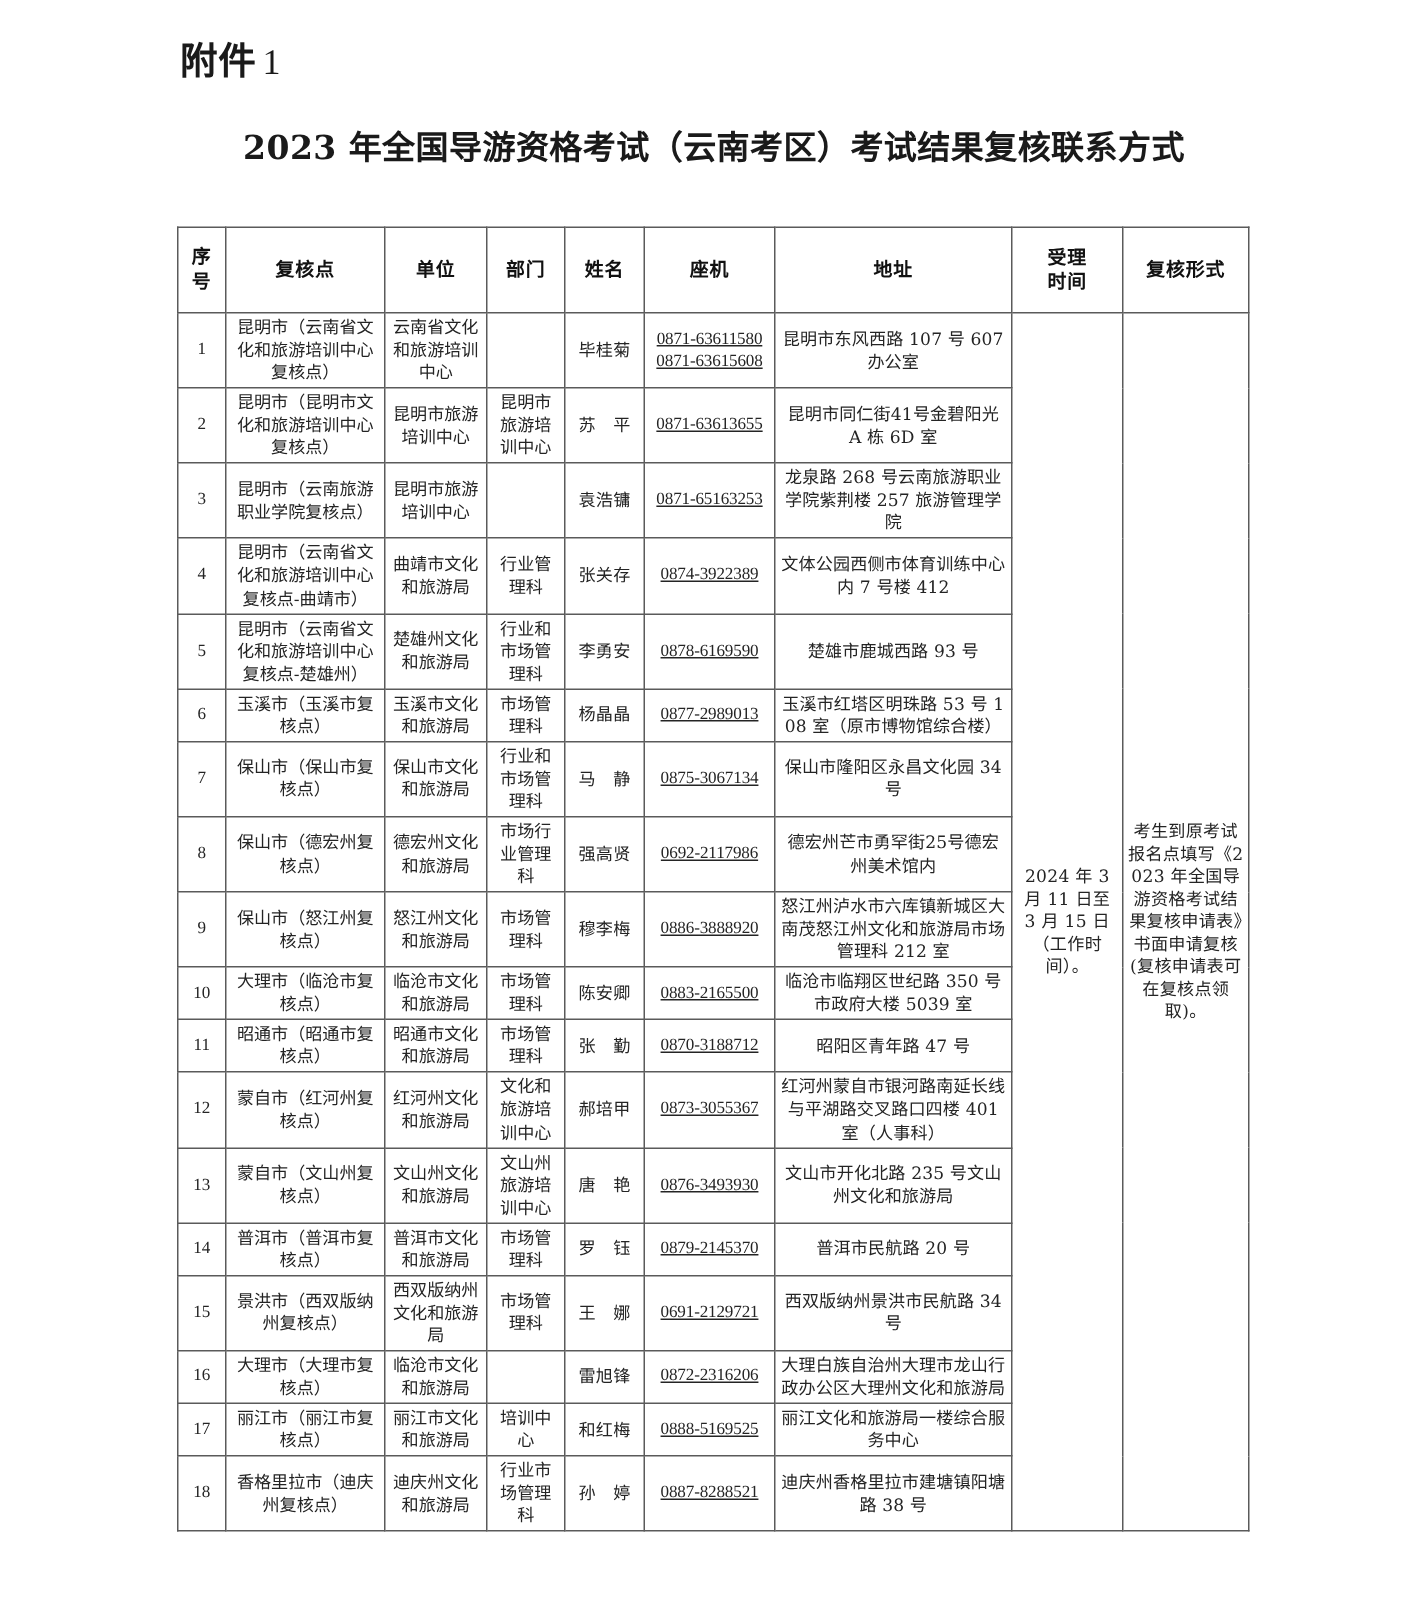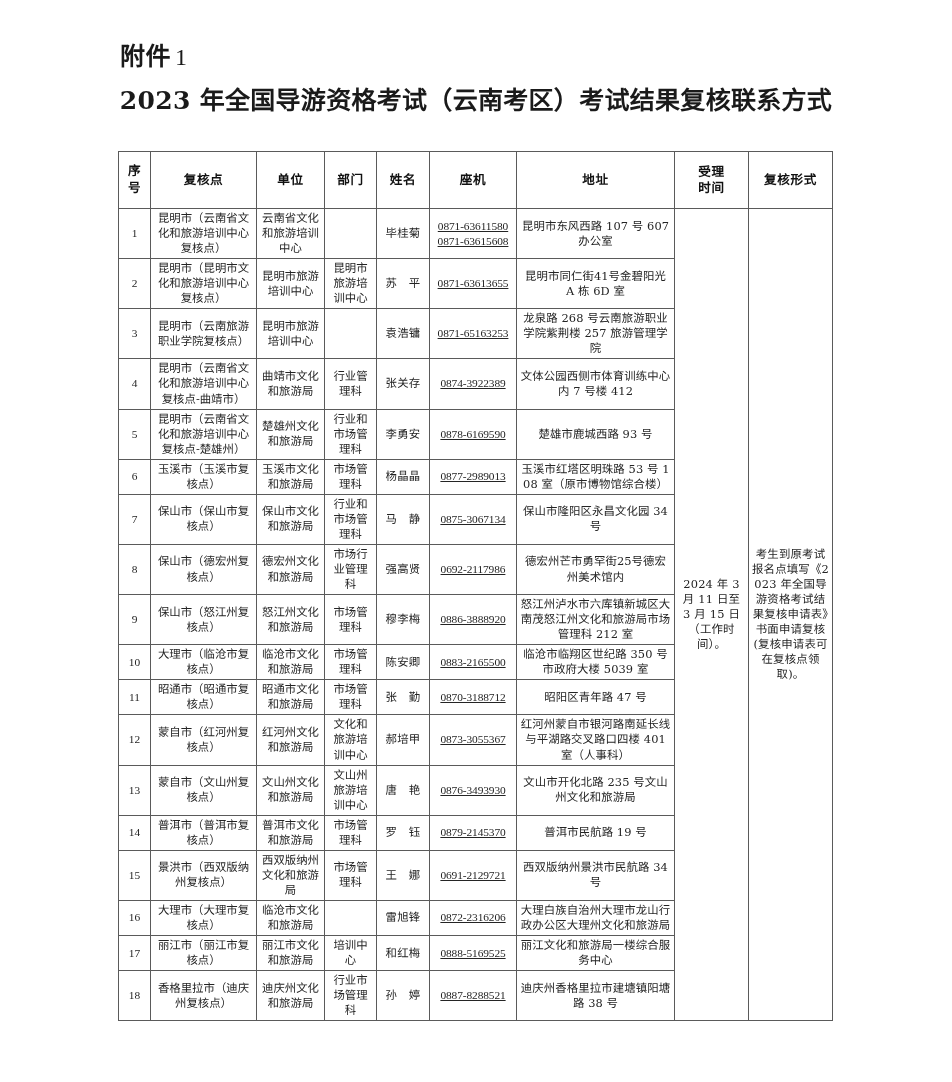--- a/index.html
+++ b/index.html
@@ -20,40 +20,40 @@
   .page {
     position: absolute;
     left: 0; top: 0;
     width: 952px;
     height: 1082px;
     background: #ffffff;
   }
   .attachment-label {
     position: absolute;
     left: 120px;
-    top: 36px;
+    top: 20px;
     font-size: 25px;
     font-weight: 700;
     letter-spacing: 0.5px;
     font-family: "DejaVu Serif", "Liberation Serif", serif;
     white-space: nowrap;
   }
   .attachment-label .num {
     font-family: "Liberation Serif", "DejaVu Serif", serif;
     font-weight: 400;
     font-size: 24px;
     padding-left: 4px;
   }
   .doc-title {
     position: absolute;
     left: 0;
     top: 80px;
     width: 952px;
     text-align: center;
-    font-size: 25px;
+    font-size: 22px;
     font-weight: 700;
     letter-spacing: 0.3px;
     font-family: "DejaVu Serif", "Liberation Serif", serif;
     white-space: nowrap;
   }
 
   
   .table-wrap {
     position: absolute;
     left: 118px;
@@ -266,21 +266,21 @@
             <td class="c-tel">0876-3493930</td>
             <td class="c-addr">文山市开化北路 235 号文山州文化和旅游局</td>
           </tr>
           <tr>
             <td class="c-idx">14</td>
             <td class="c-site">普洱市（普洱市复核点）</td>
             <td class="c-unit">普洱市文化和旅游局</td>
             <td class="c-dept">市场管理科</td>
             <td class="c-name">罗　钰</td>
             <td class="c-tel">0879-2145370</td>
-            <td class="c-addr">普洱市民航路 19 号</td>
+            <td class="c-addr">普洱市民航路 20 号</td>
           </tr>
           <tr>
             <td class="c-idx">15</td>
             <td class="c-site">景洪市（西双版纳州复核点）</td>
             <td class="c-unit">西双版纳州文化和旅游局</td>
             <td class="c-dept">市场管理科</td>
             <td class="c-name">王　娜</td>
             <td class="c-tel">0691-2129721</td>
             <td class="c-addr">西双版纳州景洪市民航路 34 号</td>
           </tr>

